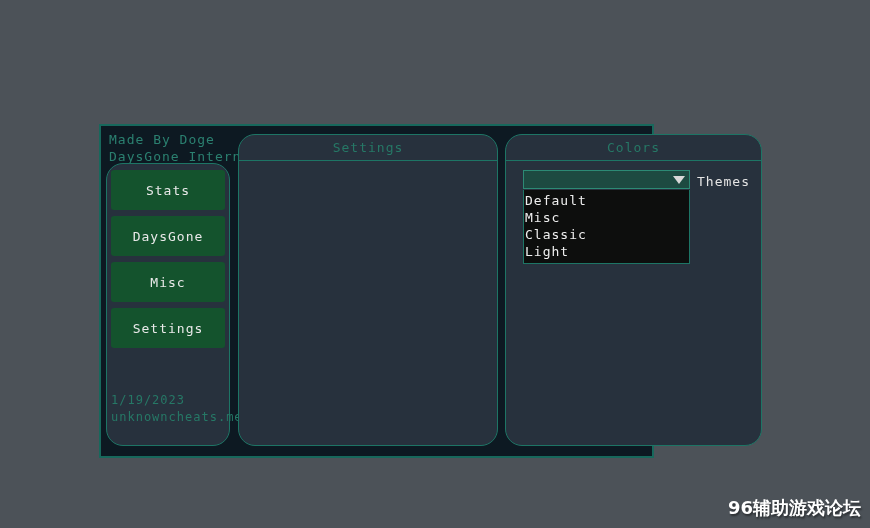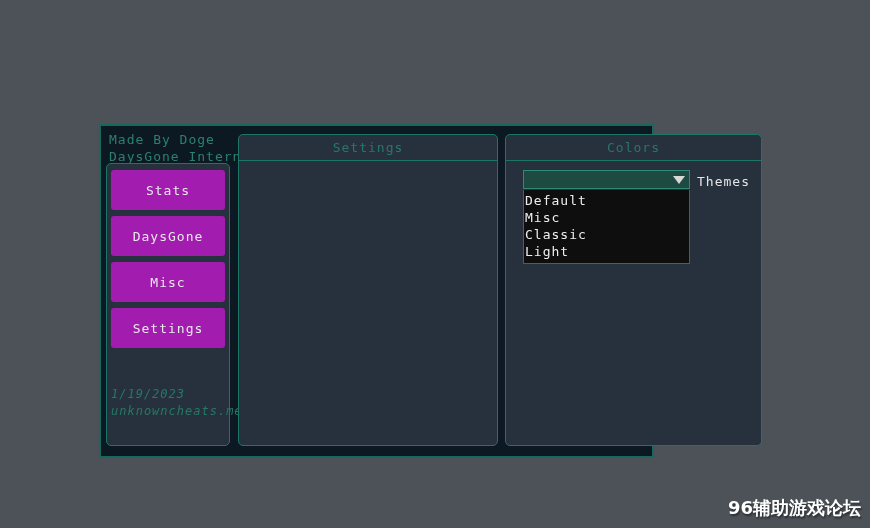--- a/index.html
+++ b/index.html
@@ -27,55 +27,54 @@
     letter-spacing: 1px;
     line-height: 17px;
     white-space: nowrap;
   }
 
   
   .panel {
     position: absolute;
     background: #27313d;
     border: 1px solid #1d7565;
-    border-radius: 5px;
+    border-radius: 17px;
   }
   .panel-header {
     height: 26px;
     line-height: 26px;
     text-align: center;
     color: #267866;
     font-size: 13px;
     letter-spacing: 1px;
     border-bottom: 1px solid #1d7565;
   }
 
   
   .sidebar { left: 5px; top: 37px; width: 124px; height: 283px; }
   .btn-stack { padding: 6px 4px; display: flex; flex-direction: column; gap: 6px; }
   .side-btn {
     height: 40px;
-    background: #a21caf;
+    background: #14532d;
     border: none;
     border-radius: 3px;
     color: #e9e9e9;
     font-family: inherit;
     font-size: 13px;
     letter-spacing: 1px;
     cursor: pointer;
   }
   .sidebar-footer {
     position: absolute;
-    left: 4px; bottom: 25px;
+    left: 4px; bottom: 19px;
     color: #267866;
     font-size: 12px;
     letter-spacing: 1px;
     line-height: 17px;
     white-space: nowrap;
-    font-style: italic;
   }
 
   
   .settings-panel { left: 137px; top: 8px; width: 260px; height: 312px; }
   .colors-panel   { left: 404px; top: 8px; width: 257px; height: 312px; }
 
   
   .combo-row {
     position: absolute;
     left: 17px; top: 35px;

